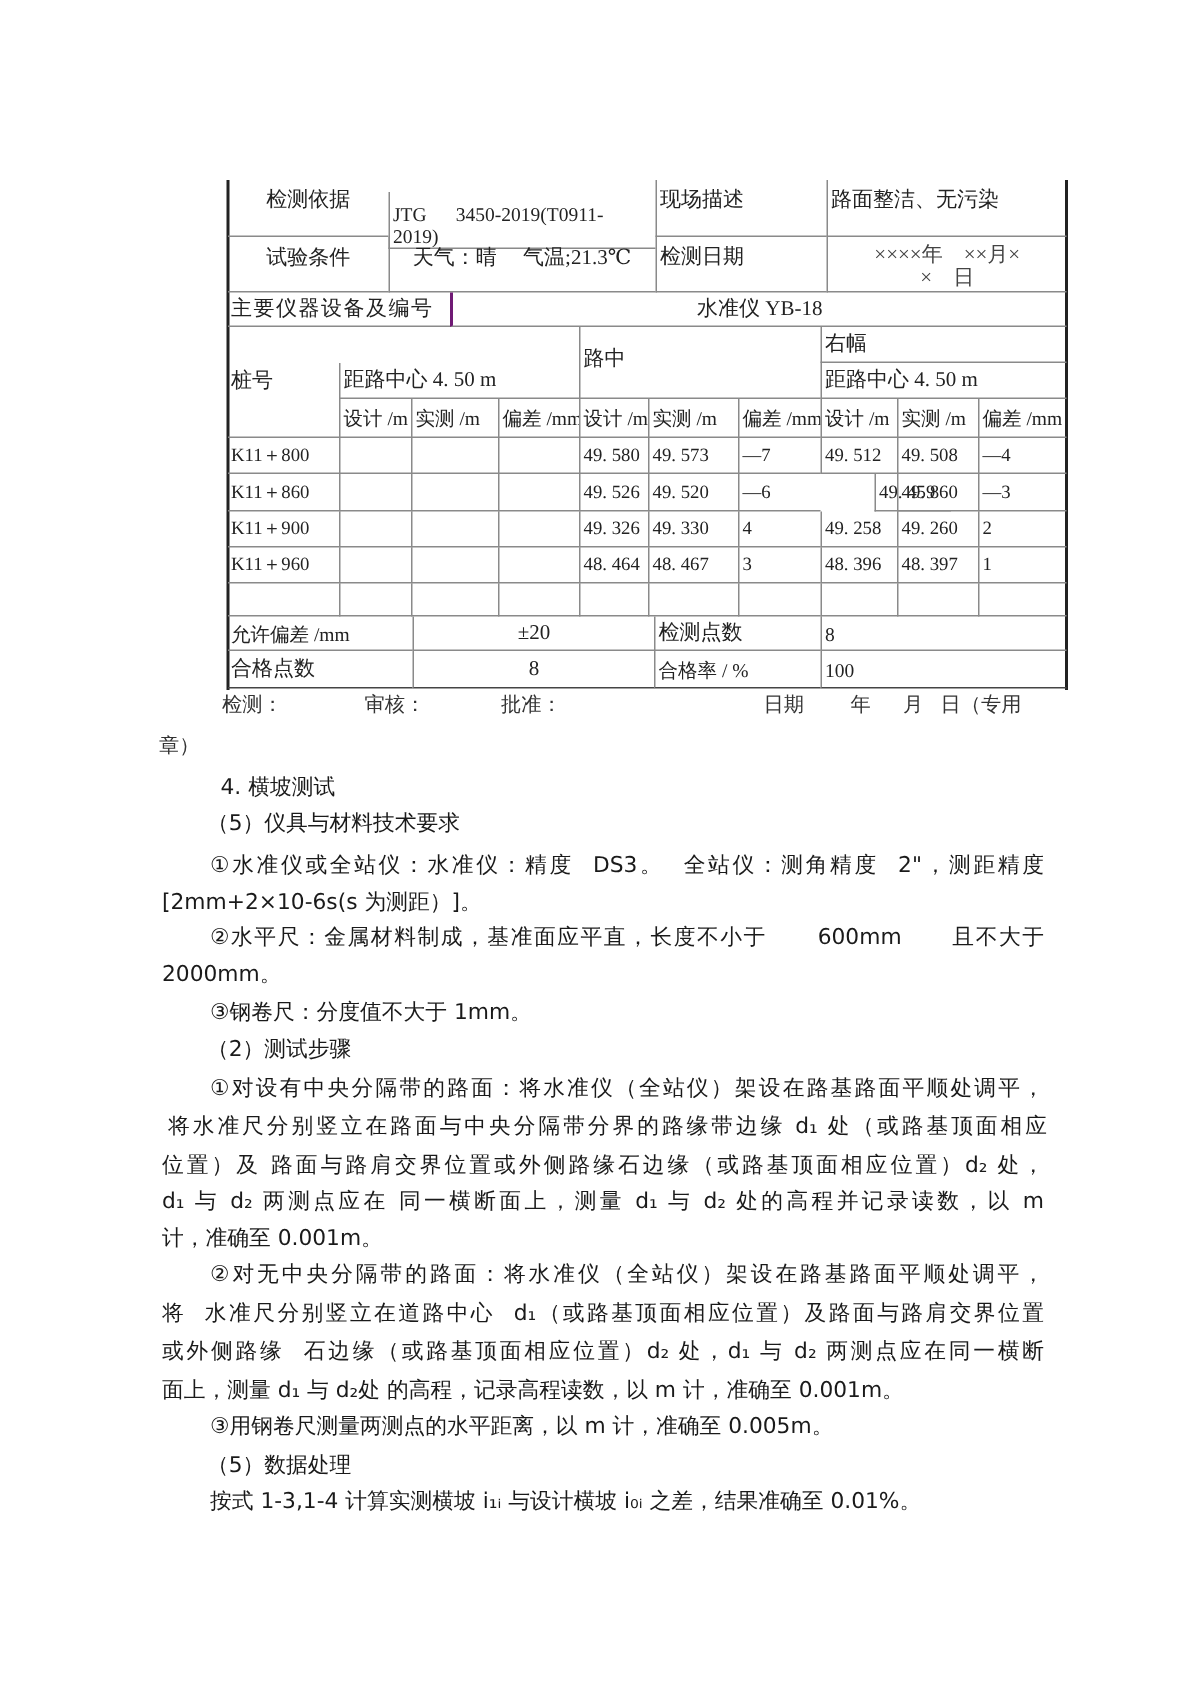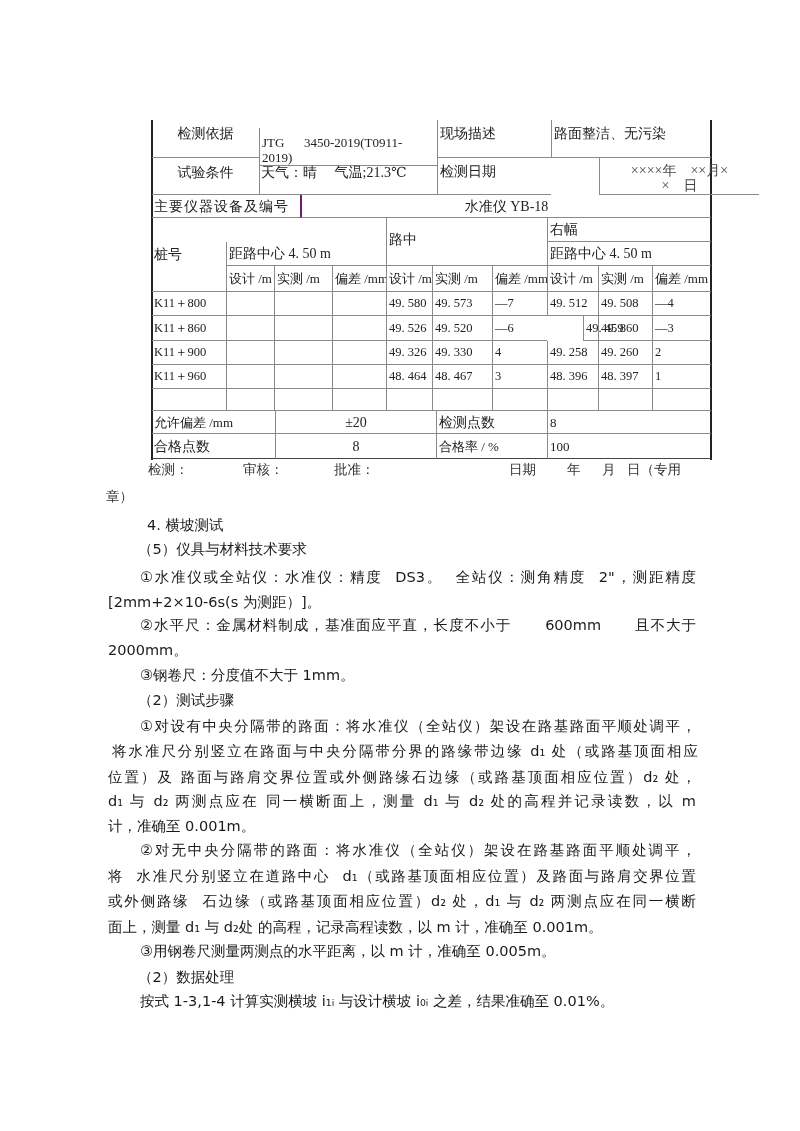--- a/index.html
+++ b/index.html
@@ -33,23 +33,23 @@
 
   <div class="c ctr bb lbl" style="left:152px;top:120px;width:107px;height:38px;align-items:flex-start;padding-top:6px;">检测依据</div>
   <div class="c bl bb" style="left:259px;top:128px;width:178px;height:38px;padding:7px 0 0 2px;">
     <div style="white-space:pre;">JTG      3450-2019(T0911-</div>
     <div>2019)</div>
   </div>
   <div class="c bl bb top lbl" style="left:437px;top:120px;width:114px;height:38px;">现场描述</div>
   <div class="c bl bb top lbl" style="left:551px;top:120px;width:160px;height:38px;">路面整洁、无污染</div>
 
   <div class="c ctr bb lbl" style="left:152px;top:158px;width:107px;height:37px;align-items:flex-start;padding-top:7px;">试验条件</div>
-  <div class="c bl bb lbl" style="left:259px;top:158px;width:178px;height:37px;padding:7px 2px 0 1px;text-align:left;white-space:pre;">天气：晴　 气温;21.3℃</div>
+  <div class="c bl bb lbl" style="left:259px;top:158px;width:178px;height:37px;padding:7px 2px 0 1px;text-align:center;white-space:pre;">天气：晴　 气温;21.3℃</div>
   <div class="c bl bb top lbl" style="left:437px;top:158px;width:114px;height:37px;">检测日期</div>
-  <div class="c bl bb lbl" style="left:551px;top:158px;width:160px;height:37px;text-align:center;padding-top:5px;line-height:15px;color:#444;margin-left:48px;">
+  <div class="c bl bb lbl" style="left:551px;top:158px;width:160px;height:37px;text-align:center;padding-top:5px;line-height:15px;color:#444;">
     <div>××××年　××月×</div>
     <div>×　日</div>
   </div>
 
   <div class="c lft bb lbl" style="left:152px;top:195px;width:148px;height:23px;letter-spacing:1px;">主要仪器设备及编号</div>
   <div class="c ctr bl bb lbl" style="left:300px;top:195px;width:411px;height:23px;border-left:2px solid #701a75;">水准仪 YB-18</div>
 
   <div class="c lft bb lbl" style="left:152px;top:218px;width:74px;height:74px;">桩号</div>
   <div class="c lft bl bb lbl" style="left:226px;top:242px;width:160px;height:24px;">距路中心 4. 50 m</div>
   <div class="c lft bl bb lbl" style="left:386px;top:218px;width:161px;height:48px;padding-bottom:4px;">路中</div>
@@ -163,15 +163,15 @@
   <div class="ln just2" style="left:140px;top:716px;">①对设有中央分隔带的路面：将水准仪（全站仪）架设在路基路面平顺处调平，</div>
   <div class="ln just3" style="left:112px;top:741px;">将水准尺分别竖立在路面与中央分隔带分界的路缘带边缘 d₁ 处（或路基顶面相应</div>
   <div class="ln just" style="left:108px;top:767px;">位置）及 路面与路肩交界位置或外侧路缘石边缘（或路基顶面相应位置）d₂ 处，</div>
   <div class="ln just" style="left:108px;top:791px;">d₁ 与 d₂ 两测点应在 同一横断面上，测量 d₁ 与 d₂ 处的高程并记录读数，以 m</div>
   <div class="ln" style="left:108px;top:816px;">计，准确至 0.001m。</div>
   <div class="ln just2" style="left:140px;top:840px;">②对无中央分隔带的路面：将水准仪（全站仪）架设在路基路面平顺处调平，</div>
   <div class="ln just" style="left:108px;top:866px;white-space:pre;">将  水准尺分别竖立在道路中心  d₁（或路基顶面相应位置）及路面与路肩交界位置</div>
   <div class="ln just" style="left:108px;top:891px;white-space:pre;">或外侧路缘  石边缘（或路基顶面相应位置）d₂ 处，d₁ 与 d₂ 两测点应在同一横断</div>
   <div class="ln" style="left:108px;top:917px;">面上，测量 d₁ 与 d₂处 的高程，记录高程读数，以 m 计，准确至 0.001m。</div>
   <div class="ln" style="left:140px;top:941px;">③用钢卷尺测量两测点的水平距离，以 m 计，准确至 0.005m。</div>
-  <div class="ln" style="left:138px;top:967px;">（2）数据处理</div>
+  <div class="ln" style="left:138px;top:967px;">（5）数据处理</div>
   <div class="ln" style="left:140px;top:991px;">按式 1-3,1-4 计算实测横坡 i₁ᵢ 与设计横坡 i₀ᵢ 之差，结果准确至 0.01%。</div>
 </div>
 
 </body></html>

